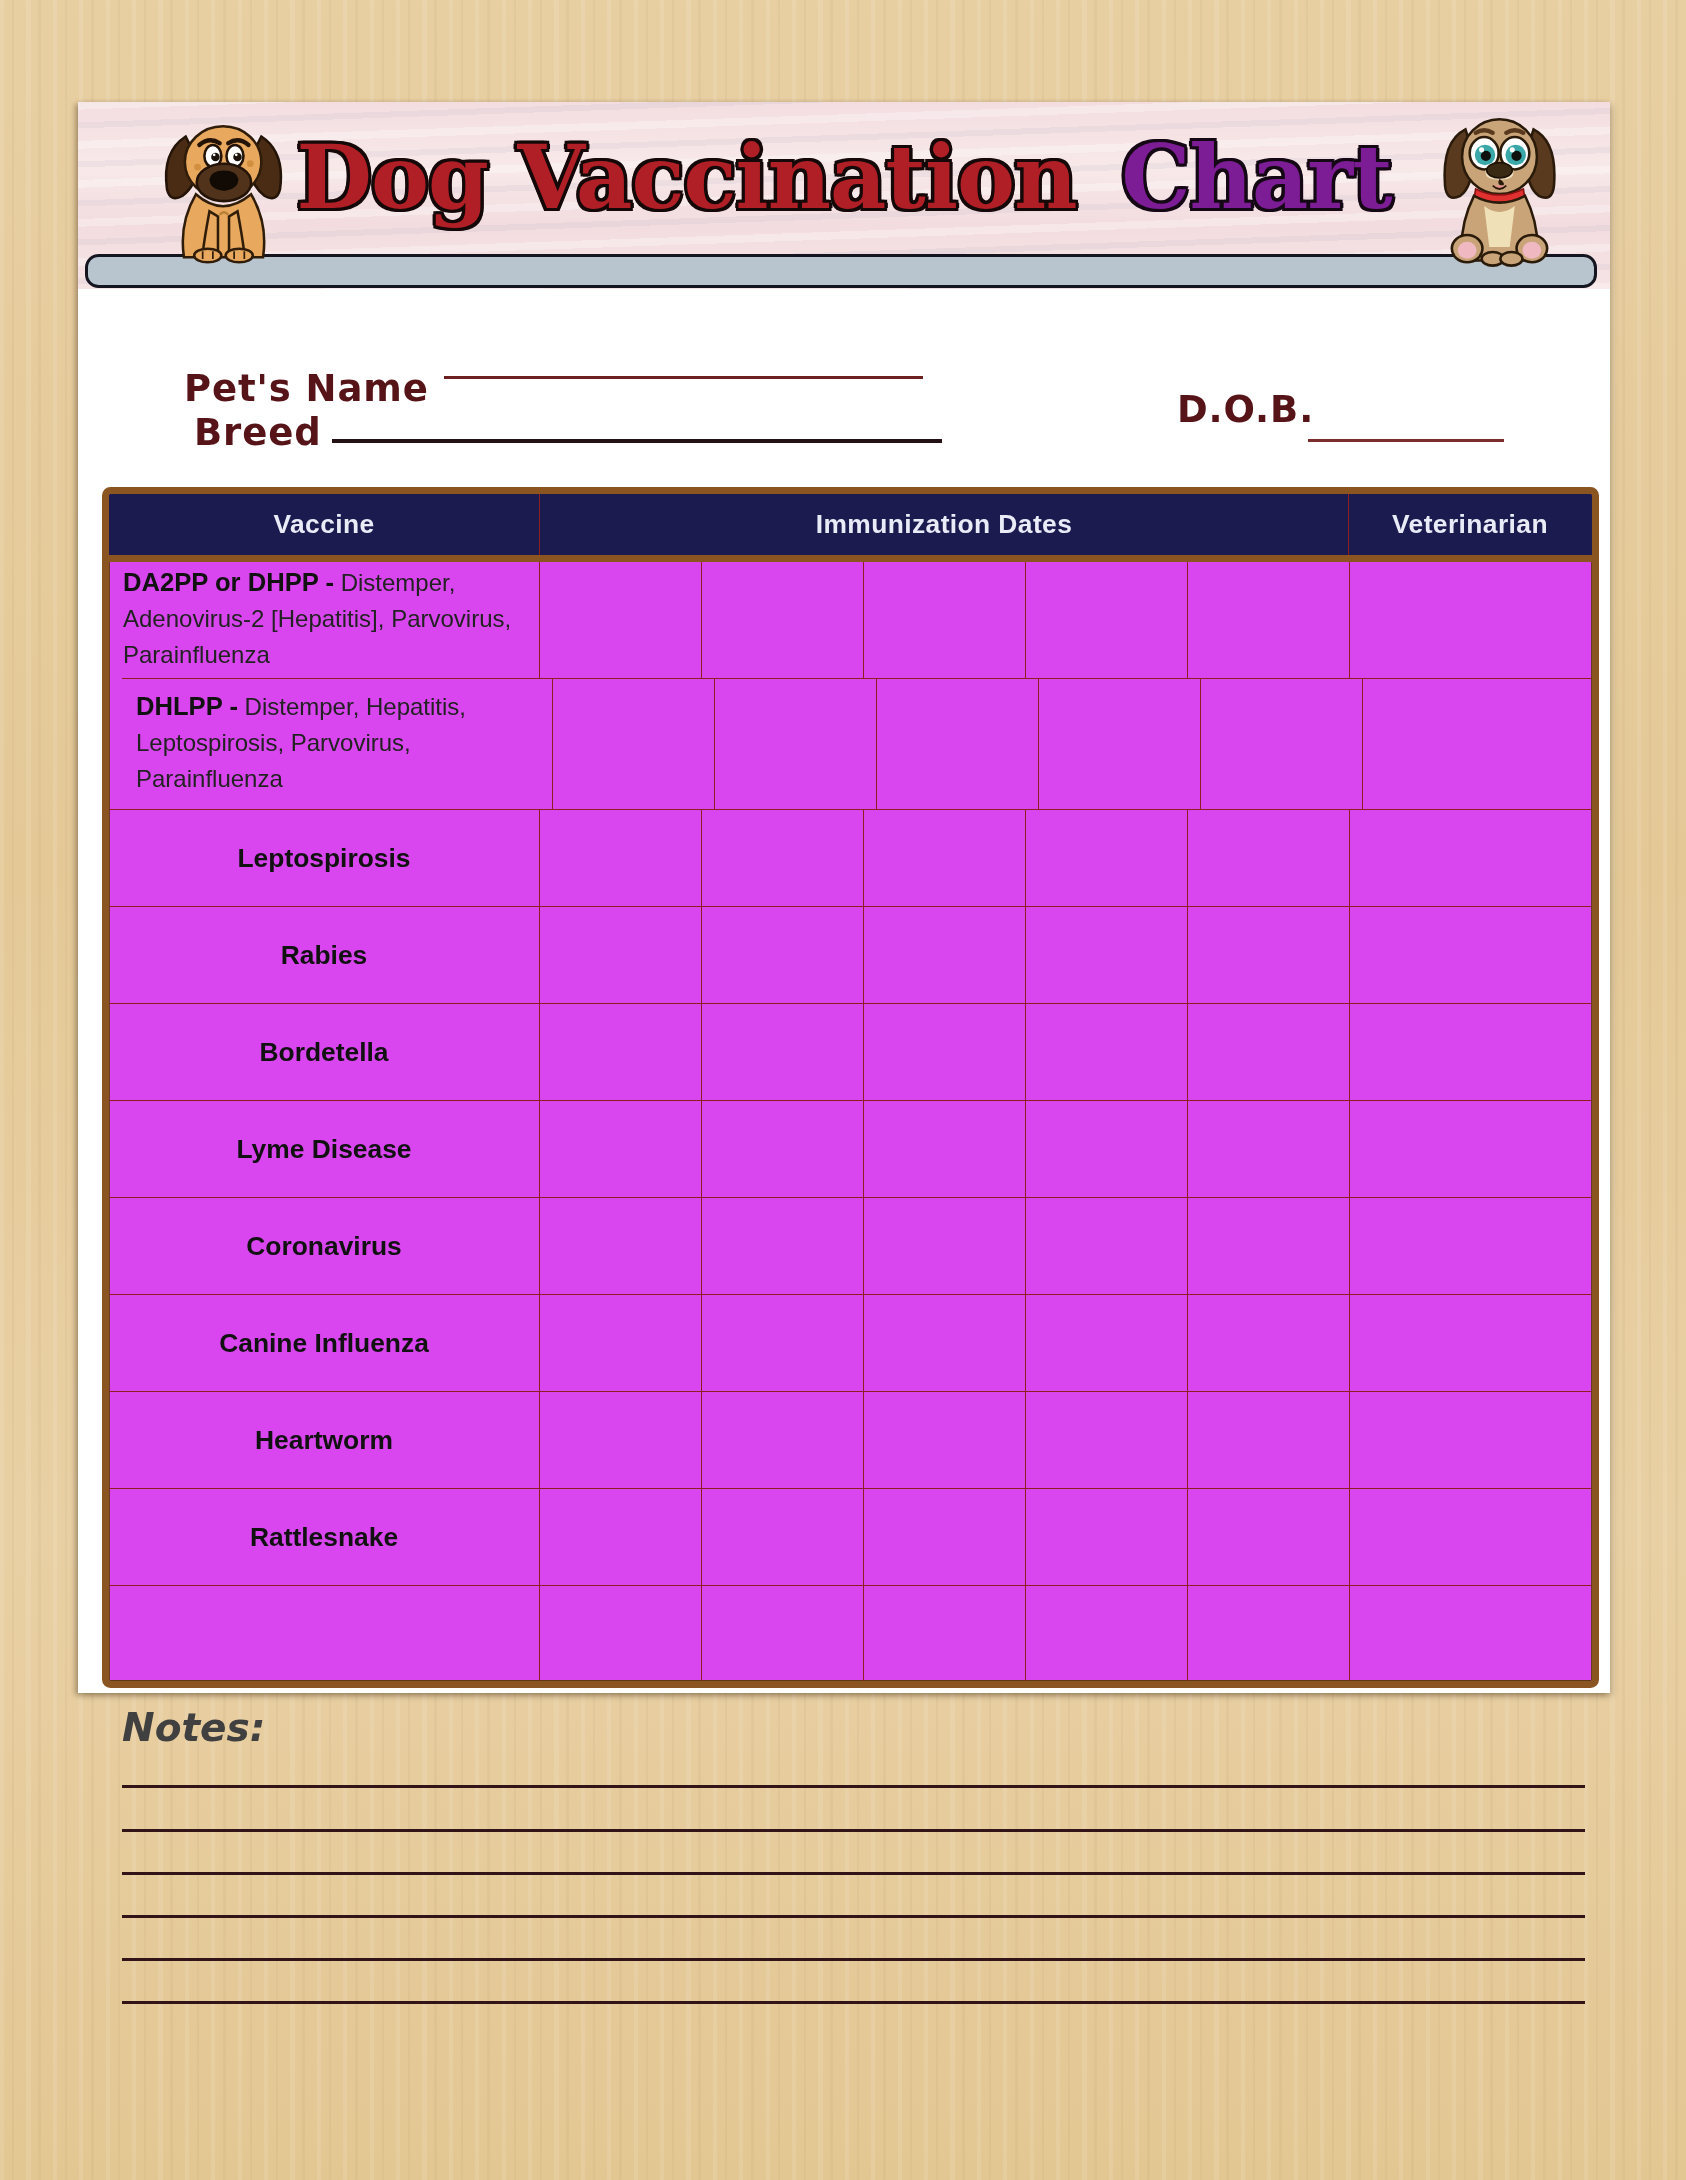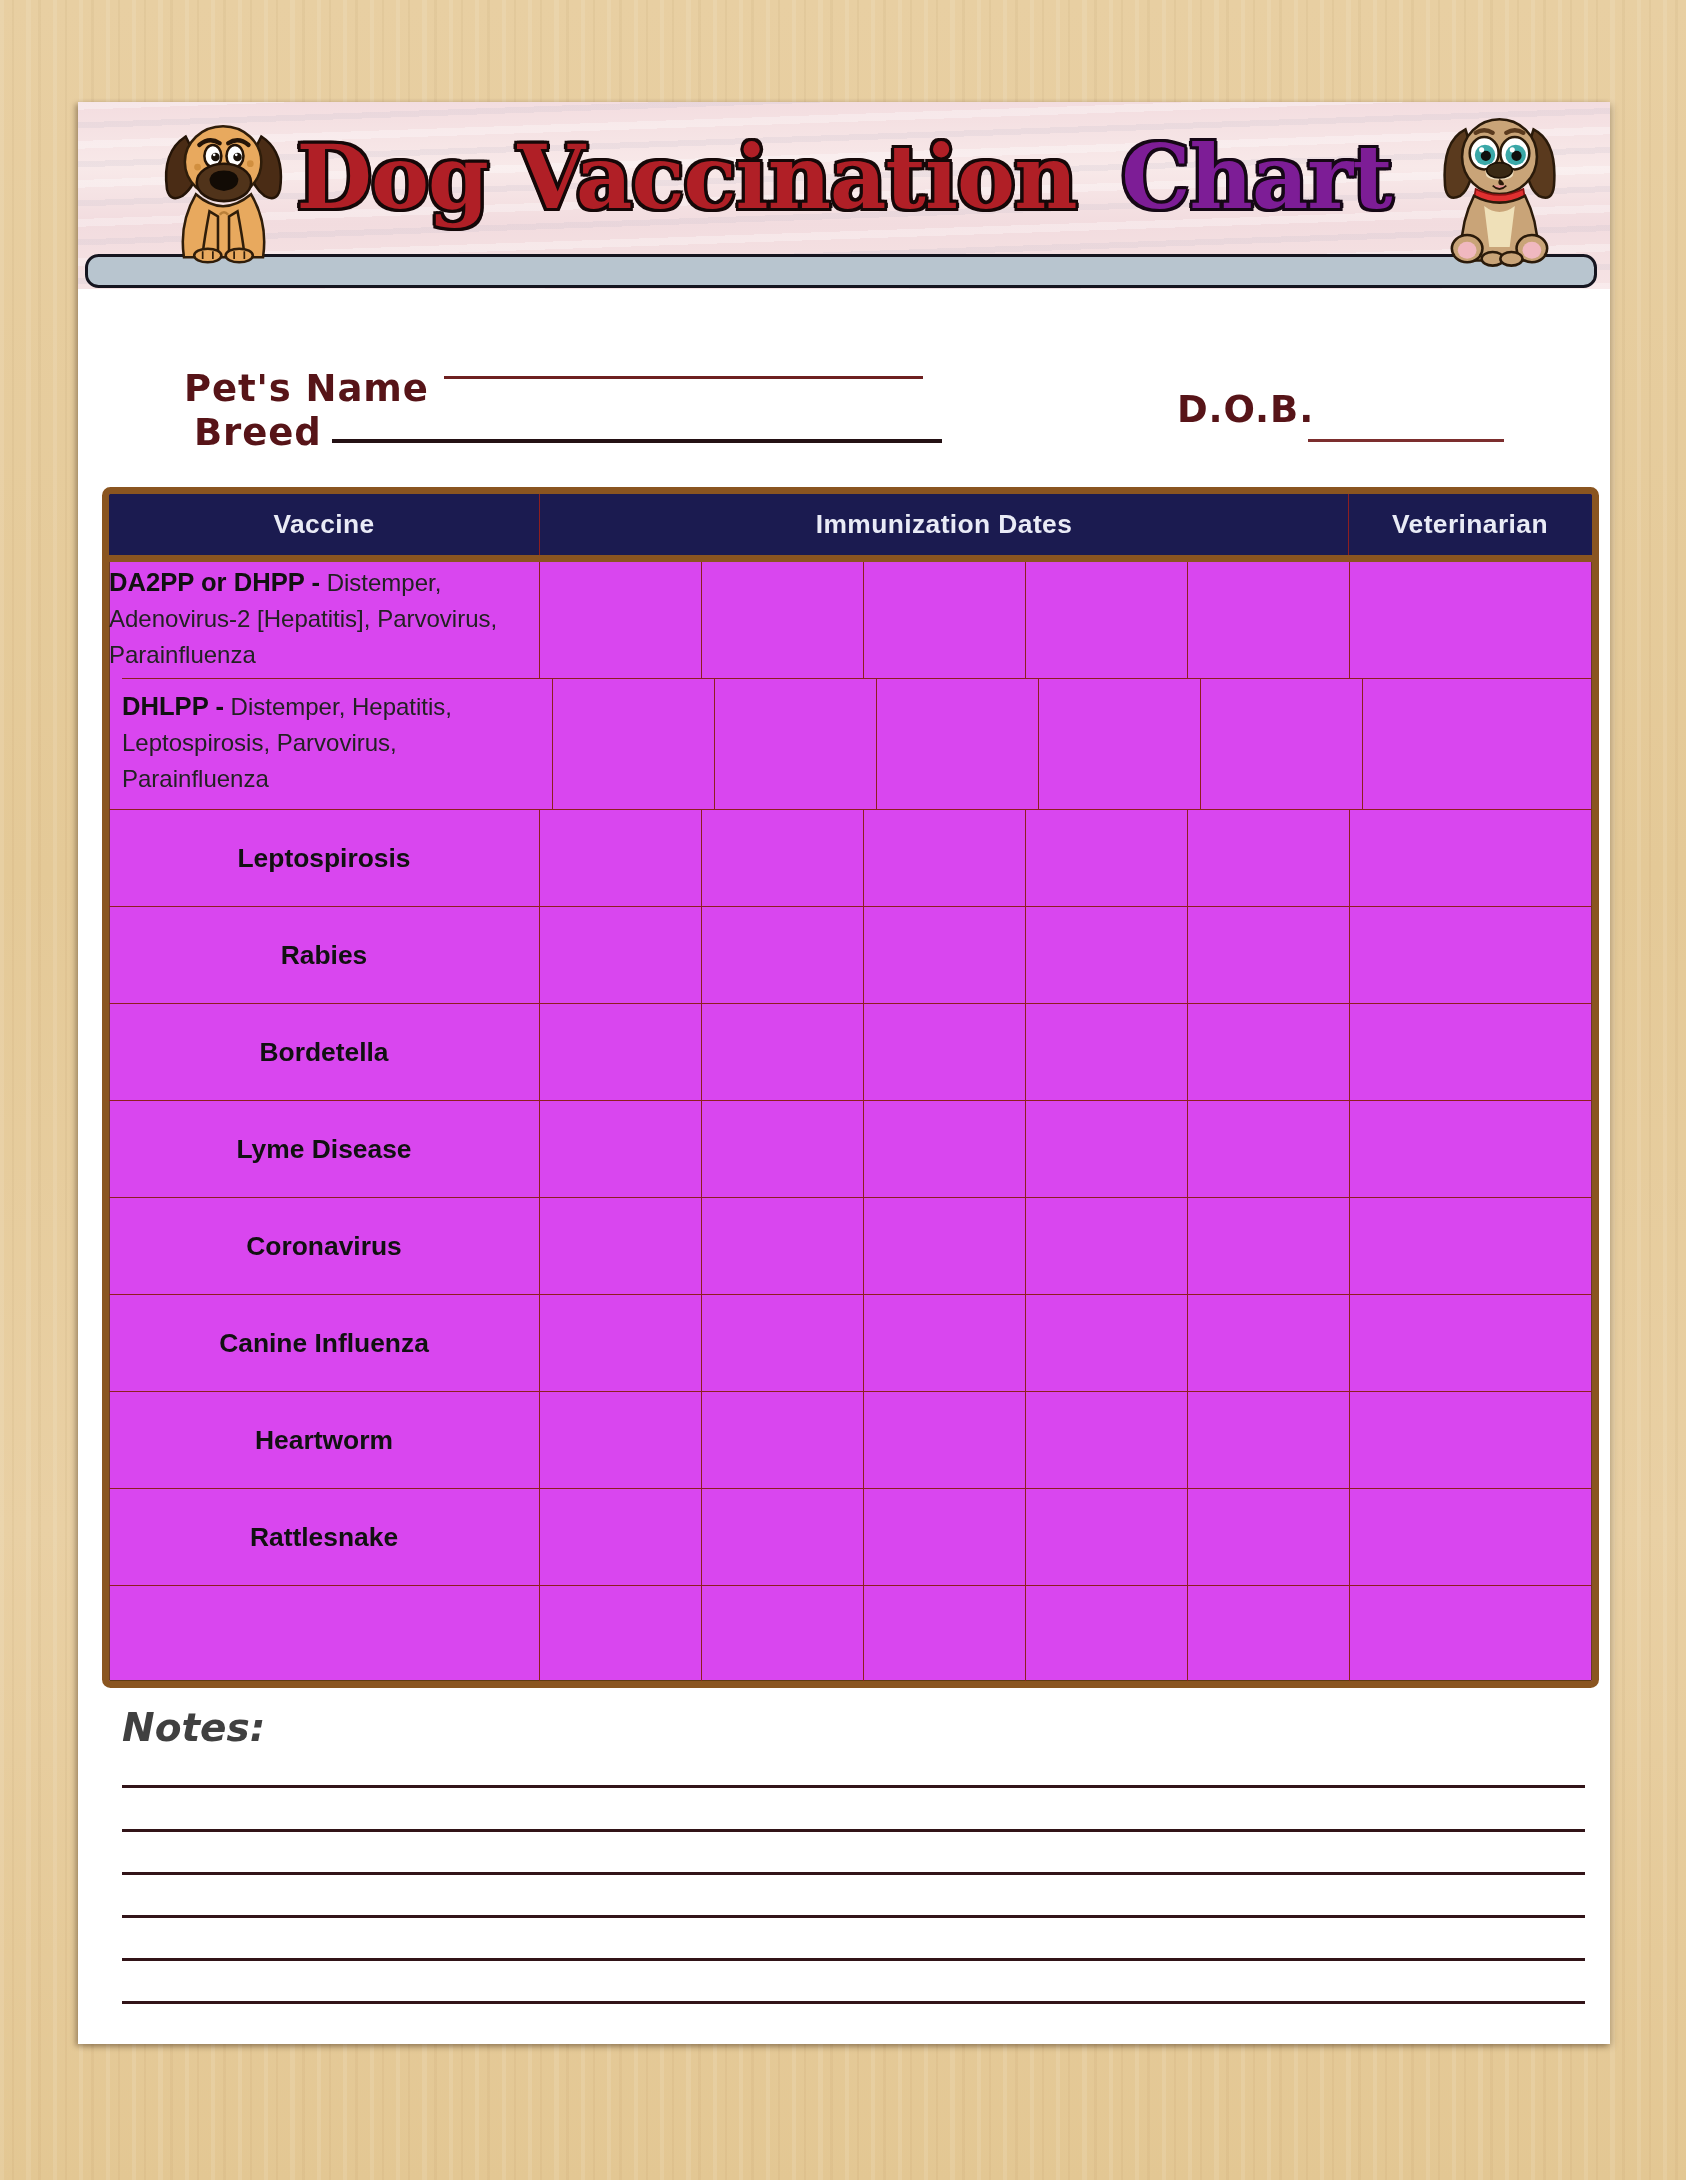--- a/index.html
+++ b/index.html
@@ -5,21 +5,21 @@
   html,body{margin:0;padding:0;}
   body{
     width:1687px;height:2181px;position:relative;overflow:hidden;
     background-color:#e6cb9c;
     background-image:
       repeating-linear-gradient(90deg, rgba(255,255,255,0.10) 0 4.3px, rgba(255,255,255,0) 4.3px 12px, rgba(140,100,50,0.06) 12px 14.5px, rgba(255,255,255,0) 14.5px 26.4px),
       linear-gradient(180deg,#e8cfa2 0%,#e4c997 40%,#e9d0a4 70%,#e3c793 100%);
     font-family:"Liberation Sans", sans-serif;
   }
   .page{
-    position:absolute;left:78px;top:102px;width:1532px;height:1942px;
+    position:absolute;left:78px;top:102px;width:1532px;height:1591px;
     background:#ffffff;
     box-shadow:-2.6px 1.7px 5.1px rgba(60,40,20,0.35), 2.6px 3.4px 6.8px rgba(60,40,20,0.25);
   }
   
   .banner{
     position:absolute;left:0;top:0;width:1532px;height:187px;
     background-image:
       repeating-linear-gradient(178deg, rgba(255,255,255,0.30) 0 7.7px, rgba(255,255,255,0) 7.7px 20.4px, rgba(190,185,200,0.18) 20.4px 26.4px, rgba(255,255,255,0) 26.4px 39px),
       linear-gradient(180deg,#f3dde0 0%,#f8e9e9 35%,#f2dcdf 65%,#f6e3e4 100%);
   }
@@ -71,21 +71,21 @@
   .trow.r1{height:116px;}
   .trow.r2{height:130px;margin-left:13px;}
   .trow.rlast{height:95px;}
   .cell{border-left:1.7px solid #8e1f1f;}
   .cell:first-child{border-left:none;}
   .vcell{
     display:flex;align-items:center;justify-content:center;text-align:left;
     color:#111111;padding:3.4px 8.5px;box-sizing:border-box;
   }
   .vcell .vname{font-weight:700;font-size:26.4px;}
-  .trow.desc-row .vcell{justify-content:flex-start;text-align:left;padding-left:0;padding-right:5.1px;}
+  .trow.desc-row .vcell{justify-content:flex-start;text-align:left;padding-left:14px;padding-right:5.1px;}
   .trow.desc-row .vcell .vname{font-size:25.6px;}
   .vdesc{font-weight:400;font-size:24px;color:#222222;}
   .desc-row .cell-text{line-height:32px;}
   
   .notes-label{
     position:absolute;left:44px;top:1603px;color:#404040;font-weight:700;font-style:italic;
     font-size:39px;font-family:"DejaVu Sans", sans-serif;
   }
   .note-line{position:absolute;left:44px;width:1463px;height:3.4px;background:#321418;}
 </style>

